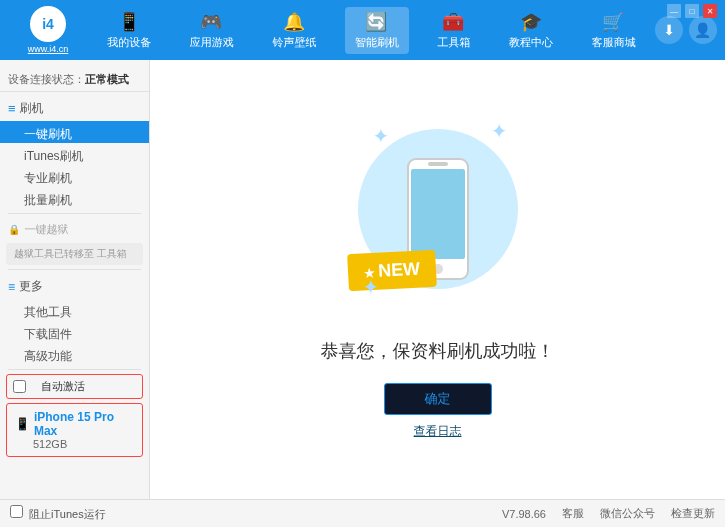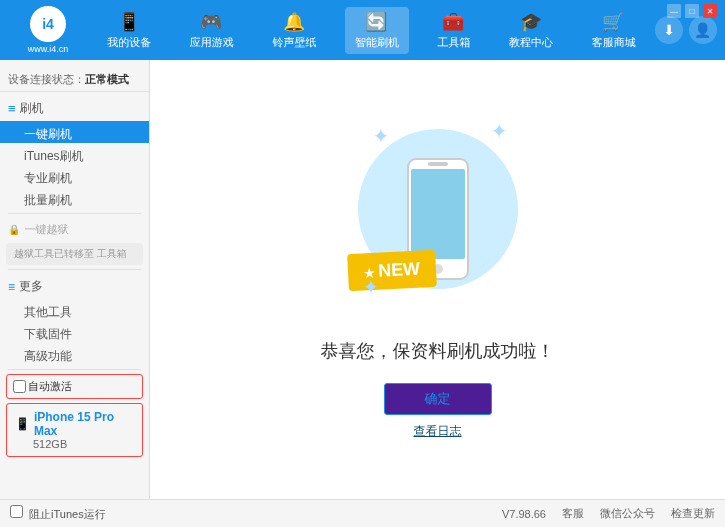--- a/index.html
+++ b/index.html
@@ -3,21 +3,21 @@
   <meta charset="utf-8">
   <style>
     * { margin: 0; padding: 0; box-sizing: border-box; }
     body { width: 725px; height: 527px; font-family: "Microsoft YaHei", "SimHei", sans-serif; font-size: 12px; overflow: hidden; background: #f0f0f0; }
 
     
     .top-bar { background: #1a8fe8; height: 60px; display: flex; align-items: center; padding: 0 8px; }
     .logo-area { display: flex; flex-direction: column; align-items: center; width: 80px; }
     .logo-circle { width: 36px; height: 36px; background: #fff; border-radius: 50%; display: flex; align-items: center; justify-content: center; }
     .logo-circle span { color: #1a8fe8; font-size: 14px; font-weight: bold; }
-    .logo-url { color: #fff; font-size: 9px; margin-top: 2px; }
+    .logo-url { color: #fff; font-size: 9px; margin-top: 2px; text-decoration: underline; }
     .nav-items { display: flex; flex: 1; justify-content: space-around; align-items: center; }
     .nav-item { display: flex; flex-direction: column; align-items: center; color: #fff; cursor: pointer; padding: 4px 10px; border-radius: 4px; }
     .nav-item.active { background: rgba(255,255,255,0.25); }
     .nav-item .nav-icon { font-size: 18px; margin-bottom: 2px; }
     .nav-item .nav-label { font-size: 11px; }
     .top-right { display: flex; gap: 6px; align-items: center; }
     .top-right-btn { width: 28px; height: 28px; background: rgba(255,255,255,0.2); border-radius: 50%; display: flex; align-items: center; justify-content: center; color: #fff; cursor: pointer; font-size: 14px; }
 
     
     .win-controls { position: absolute; top: 4px; right: 8px; display: flex; gap: 4px; }
@@ -46,38 +46,38 @@
     .phone-container { position: relative; width: 160px; height: 200px; display: flex; align-items: center; justify-content: center; }
     .phone-bg-circle { width: 160px; height: 160px; background: #cceeff; border-radius: 50%; position: absolute; top: 10px; }
     .phone-svg { position: relative; z-index: 2; }
     .new-badge { position: absolute; bottom: 30px; left: -10px; background: #f5c000; color: #fff; font-weight: bold; font-size: 18px; padding: 8px 16px; border-radius: 4px; z-index: 3; transform: rotate(-3deg); }
     .new-badge::before { content: '★ '; font-size: 12px; }
     .sparkle { position: absolute; color: #aaddff; font-size: 20px; z-index: 4; }
     .sparkle-tl { top: 5px; left: 15px; }
     .sparkle-tr { top: 0px; right: 10px; }
     .sparkle-bl { bottom: 20px; left: 5px; }
     .success-text { font-size: 18px; color: #333; margin-bottom: 20px; text-align: right; }
-    .confirm-btn { background: #4c1d95; border: 1px solid #1a8fe8; color: #1a8fe8; padding: 6px 40px; border-radius: 3px; cursor: pointer; font-size: 13px; margin-bottom: 8px; }
+    .confirm-btn { background: #0f172a; border: 1px solid #1a8fe8; color: #1a8fe8; padding: 6px 40px; border-radius: 3px; cursor: pointer; font-size: 13px; margin-bottom: 8px; }
     .log-link { color: #0c4a6e; font-size: 12px; cursor: pointer; text-decoration: underline; }
 
     
     .bottom-bar { height: 28px; background: #f5f5f5; border-top: 1px solid #ddd; display: flex; align-items: center; padding: 0 10px; }
     .bottom-left { display: flex; align-items: center; gap: 4px; color: #555; font-size: 11px; }
     .bottom-left input[type=checkbox] { margin-right: 3px; }
     .bottom-version { margin-left: auto; display: flex; gap: 16px; align-items: center; color: #666; font-size: 11px; }
     .bottom-version span { cursor: pointer; }
 
     
     .device-info { padding: 6px 8px; border: 1.5px solid #ff4444; border-radius: 3px; margin: 2px 6px; }
     .device-name { color: #1a8fe8; font-size: 12px; font-weight: bold; display: flex; align-items: center; gap: 4px; }
     .device-detail { color: #666; font-size: 11px; padding-left: 18px; }
 
     
     .checkbox-area { display: flex; gap: 6px; align-items: center; padding: 4px 6px; border: 1.5px solid #ff4444; border-radius: 3px; margin: 4px 6px; }
-    .checkbox-item { display: flex; align-items: center; gap: 2px; font-size: 11px; color: #333; }
+    .checkbox-item { display: flex; align-items: center; gap: 15px; font-size: 11px; color: #333; }
 
     .sidebar-more-header { display: flex; align-items: center; padding: 4px 8px; color: #555; font-size: 12px; }
   </style>
 </head>
 <body>
 
 <div style="position:relative; width:725px; height:527px; overflow:hidden;">
 
   <div class="win-controls">
     <div class="win-btn">—</div>

